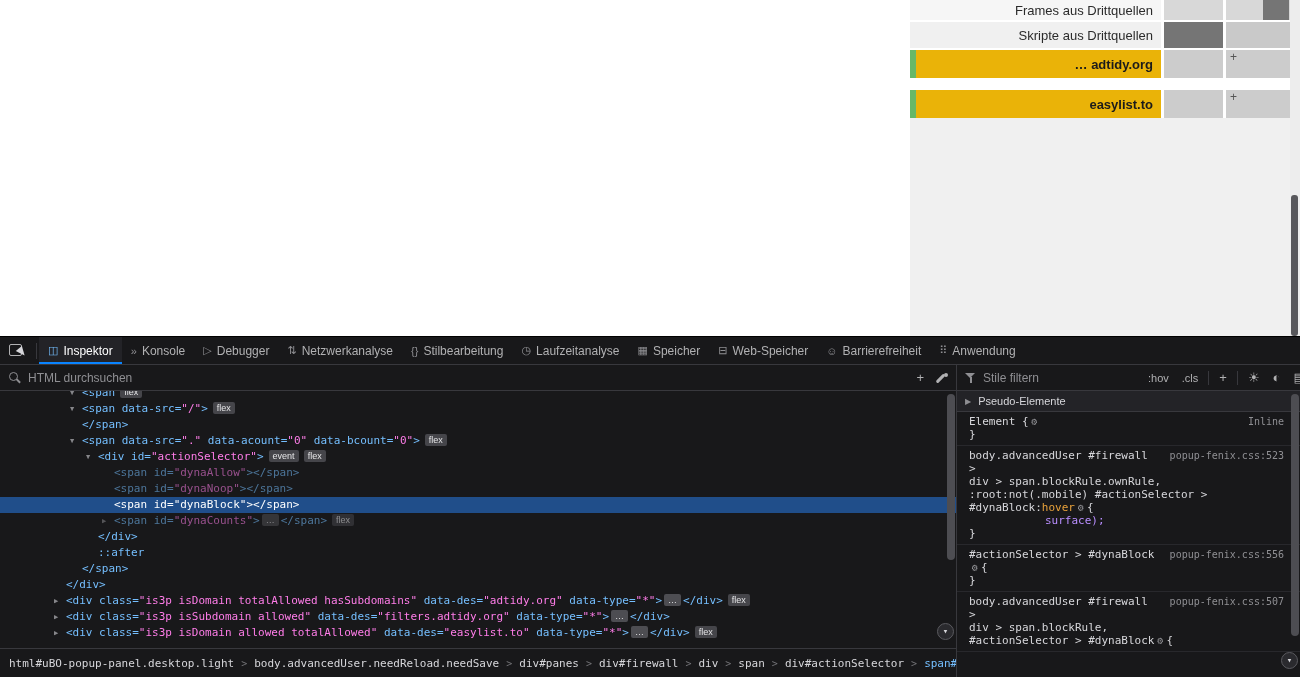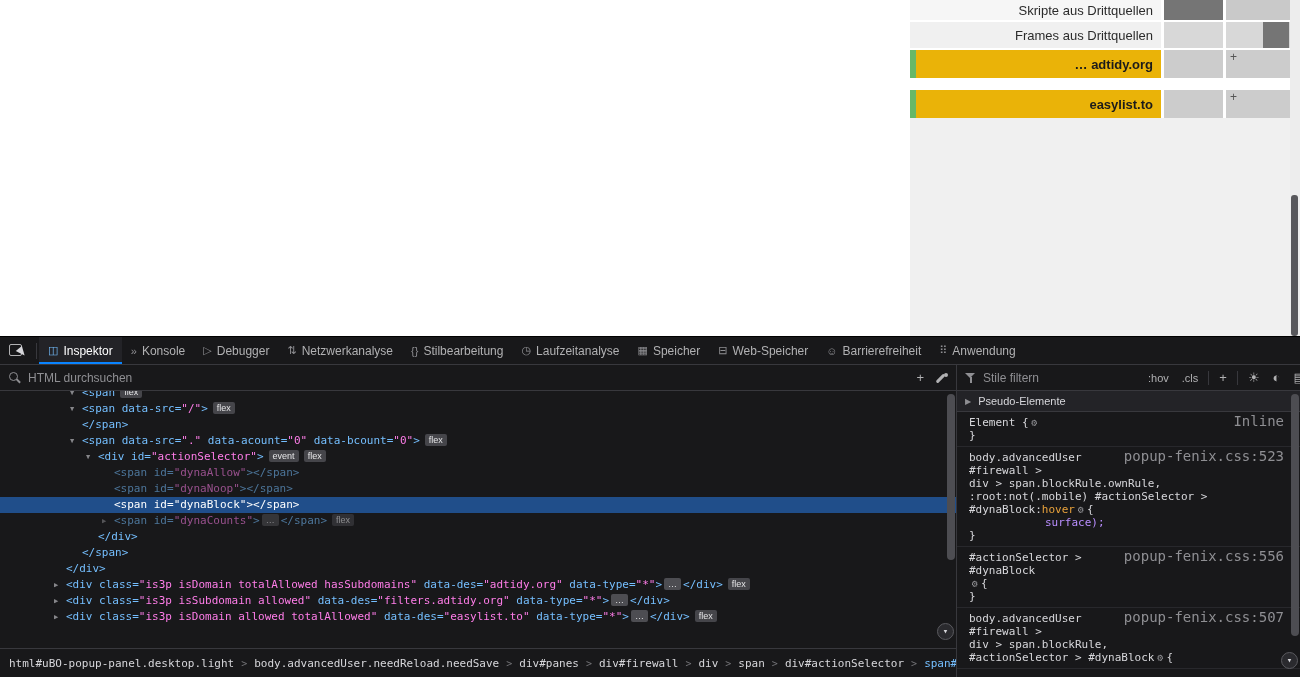--- a/index.html
+++ b/index.html
@@ -108,49 +108,49 @@
       display:flex;align-items:center;gap:7px}
   .rv-header.this{background:transparent;border-bottom:none;padding:6px 8px 3px}
   .rv-header .twisty{font-size:8px;color:#8f8f93}
   .rule{padding:3px 0 4px;border-bottom:1px solid #28282c}
   .r-line{display:flex;align-items:baseline;padding:0 16px 0 12px;line-height:13px}
   .r-segs{white-space:pre-wrap}
   .tok-sel{color:#d7d7db}
   .tok-hov{color:#e9a23b}
   .gear{color:#9a9a9e;margin:0 3px;font-size:10px}
   .brace{color:#d7d7db}
-  .r-link{margin-left:auto;color:#8f8f93;padding-left:10px;flex:none;font-size:14px}
+  .r-link{margin-left:auto;color:#8f8f93;padding-left:10px;flex:none;font-size:10px}
   .decl{padding:0 8px 0 30px;line-height:13px}
   .decl .n{color:#75bfff}
   .decl .dsep{color:#d7d7db}
   .decl .v{color:#b98eff}
   .decl.cont{padding-left:88px}
   .close{padding:0 8px 0 12px;line-height:13px;color:#d7d7db}
   .rv-scroll-thumb{position:absolute;right:1px;top:3px;width:8px;height:242px;background:#4d4d52;border-radius:4px}
 </style>
 </head>
 <body>
 
 <div class="screen">
 
   <div class="page-area"></div>
 
   <div class="popup">
     <div class="popup-rows">
         <div class="p-row">
-          <div class="p-label">Skripte aus Drittquellen</div>
-          <div class="p-cell c1" style="background: rgb(117, 117, 117);"></div>
-          <div class="p-cell c2" style="background: rgb(201, 201, 201);"></div>
-        </div>
-        <div class="p-row">
           <div class="p-label">Frames aus Drittquellen</div>
           <div class="p-cell c1" style="background: rgb(216, 216, 216);"></div>
           <div class="p-cell c2" style="background: rgb(216, 216, 216);">
             <span class="p-dark" style="background: rgb(117, 117, 117);"></span>
           </div>
+        </div>
+        <div class="p-row">
+          <div class="p-label">Skripte aus Drittquellen</div>
+          <div class="p-cell c1" style="background: rgb(117, 117, 117);"></div>
+          <div class="p-cell c2" style="background: rgb(201, 201, 201);"></div>
         </div>
         <div class="p-row bold">
           <span class="green-bar"></span>
           <div class="p-label">… adtidy.org</div>
           <div class="p-cell c1" style="background: rgb(204, 204, 204);"></div>
           <div class="p-cell c2" style="background: rgb(204, 204, 204);">
             <span class="p-plus">+</span>
           </div>
         </div>
         <div class="p-row bold">
@@ -247,20 +247,21 @@
               <div class="m-row" style="padding-left: 70px;"><span class="arrow">▼</span><span class="tok-tag">&lt;span</span><span class="badge">flex</span></div>
               <div class="m-row" style="padding-left: 70px;"><span class="arrow">▼</span><span class="tok-tag">&lt;span</span><span class="tok-att"> data-src=</span><span class="tok-val">"/"</span><span class="tok-tag">&gt;</span><span class="badge">flex</span></div>
               <div class="m-row" style="padding-left: 70px;"><span class="arrow"></span><span class="tok-tag">&lt;/span&gt;</span></div>
               <div class="m-row" style="padding-left: 70px;"><span class="arrow">▼</span><span class="tok-tag">&lt;span</span><span class="tok-att"> data-src=</span><span class="tok-val">"."</span><span class="tok-att"> data-acount=</span><span class="tok-val">"0"</span><span class="tok-att"> data-bcount=</span><span class="tok-val">"0"</span><span class="tok-tag">&gt;</span><span class="badge">flex</span></div>
               <div class="m-row" style="padding-left: 86px;"><span class="arrow">▼</span><span class="tok-tag">&lt;div</span><span class="tok-att"> id=</span><span class="tok-val">"actionSelector"</span><span class="tok-tag">&gt;</span><span class="badge">event</span><span class="badge">flex</span></div>
               <div class="m-row faded" style="padding-left: 102px;"><span class="arrow"></span><span class="tok-tag">&lt;span</span><span class="tok-att"> id=</span><span class="tok-val">"dynaAllow"</span><span class="tok-tag">&gt;</span><span class="tok-tag">&lt;/span&gt;</span></div>
               <div class="m-row faded" style="padding-left: 102px;"><span class="arrow"></span><span class="tok-tag">&lt;span</span><span class="tok-att"> id=</span><span class="tok-val">"dynaNoop"</span><span class="tok-tag">&gt;</span><span class="tok-tag">&lt;/span&gt;</span></div>
               <div class="m-row selected" style="padding-left: 102px;"><span class="arrow"></span><span class="tok-tag">&lt;span</span><span class="tok-att"> id=</span><span class="tok-val">"dynaBlock"</span><span class="tok-tag">&gt;</span><span class="tok-tag">&lt;/span&gt;</span></div>
               <div class="m-row faded" style="padding-left: 102px;"><span class="arrow">▶</span><span class="tok-tag">&lt;span</span><span class="tok-att"> id=</span><span class="tok-val">"dynaCounts"</span><span class="tok-tag">&gt;</span><span class="badge dots">…</span><span class="tok-tag">&lt;/span&gt;</span><span class="badge">flex</span></div>
               <div class="m-row" style="padding-left: 86px;"><span class="arrow"></span><span class="tok-tag">&lt;/div&gt;</span></div>
+              <div class="m-row" style="padding-left: 86px;"><span class="arrow"></span><span class="tok-pse">::after</span></div>
               <div class="m-row" style="padding-left: 70px;"><span class="arrow"></span><span class="tok-tag">&lt;/span&gt;</span></div>
               <div class="m-row" style="padding-left: 54px;"><span class="arrow"></span><span class="tok-tag">&lt;/div&gt;</span></div>
               <div class="m-row" style="padding-left: 54px;"><span class="arrow">▶</span><span class="tok-tag">&lt;div</span><span class="tok-att"> class=</span><span class="tok-val">"is3p isDomain totalAllowed hasSubdomains"</span><span class="tok-att"> data-des=</span><span class="tok-val">"adtidy.org"</span><span class="tok-att"> data-type=</span><span class="tok-val">"*"</span><span class="tok-tag">&gt;</span><span class="badge dots">…</span><span class="tok-tag">&lt;/div&gt;</span><span class="badge">flex</span></div>
               <div class="m-row" style="padding-left: 54px;"><span class="arrow">▶</span><span class="tok-tag">&lt;div</span><span class="tok-att"> class=</span><span class="tok-val">"is3p isSubdomain allowed"</span><span class="tok-att"> data-des=</span><span class="tok-val">"filters.adtidy.org"</span><span class="tok-att"> data-type=</span><span class="tok-val">"*"</span><span class="tok-tag">&gt;</span><span class="badge dots">…</span><span class="tok-tag">&lt;/div&gt;</span></div>
               <div class="m-row" style="padding-left: 54px;"><span class="arrow">▶</span><span class="tok-tag">&lt;div</span><span class="tok-att"> class=</span><span class="tok-val">"is3p isDomain allowed totalAllowed"</span><span class="tok-att"> data-des=</span><span class="tok-val">"easylist.to"</span><span class="tok-att"> data-type=</span><span class="tok-val">"*"</span><span class="tok-tag">&gt;</span><span class="badge dots">…</span><span class="tok-tag">&lt;/div&gt;</span><span class="badge">flex</span></div>
             </div>
           <div class="mk-scroll-thumb"></div>
           <div class="scroll-circle">
             <span>▾</span>
           </div>

